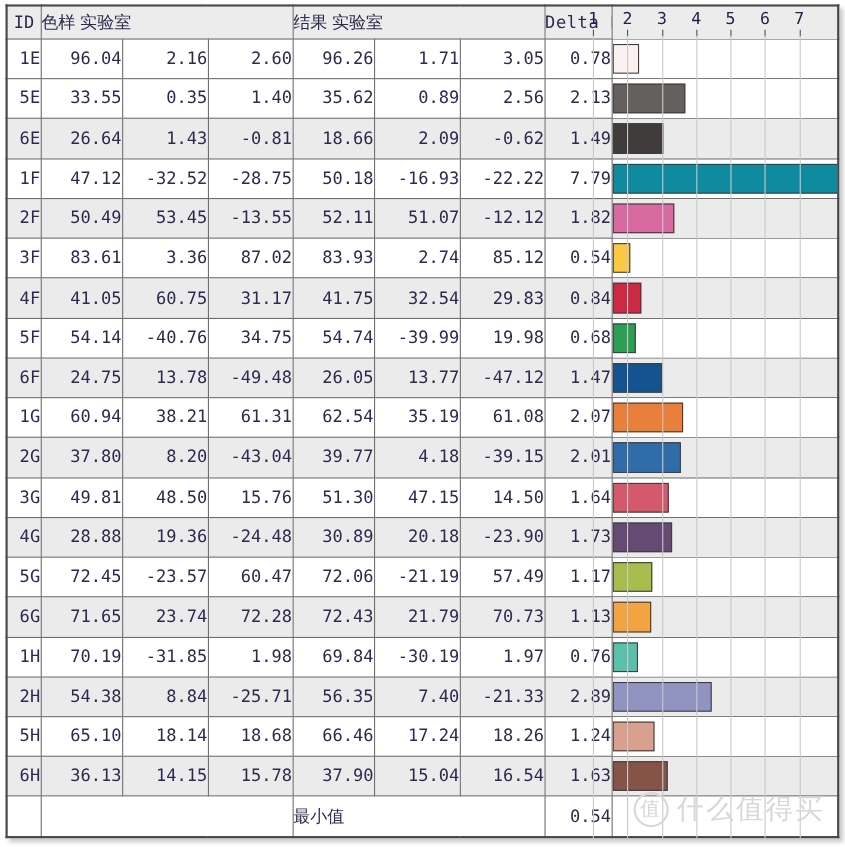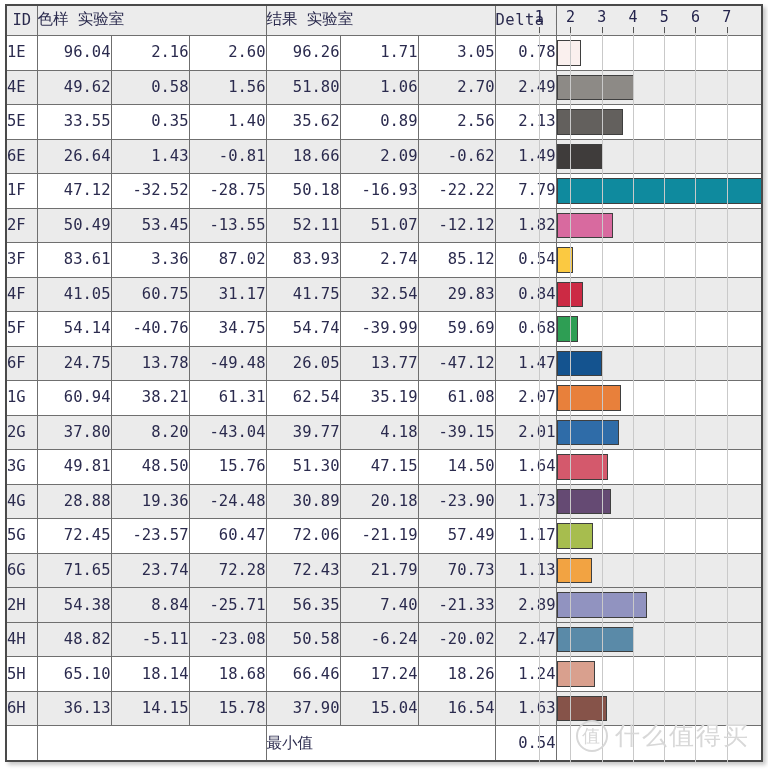--- a/index.html
+++ b/index.html
@@ -48,29 +48,29 @@
     white-space: nowrap;
   }
 
   .hdr {
     background: #ececec;
     font-size: 15.5px;
     color: #222244;
     text-align: left;
   }
   .hdr-id { text-align: center; padding: 0 2px; }
-  .hdr-group { padding-left: 4px; font-family: Liberation Mono, monospace; font-size: 15px;}
+  .hdr-group { padding-left: 4px; font-family: Liberation Sans, sans-serif; font-size: 15px;}
   .hdr-de { text-align: center; letter-spacing: .5px; }
   .hdr-axis { background: #ececec; padding: 0; position: relative; }
 
   tr.alt td { background: #ebebeb; }
   tr.plain td { background: #ffffff; }
 
   td.id {
-    text-align: left;
+    text-align: right;
     font-size: 15.5px;
     padding: 0 1px;
   }
   td.num {
     text-align: right;
     padding-right: 7px;
     font-size: 15.5px;
   }
   td.de {
     text-align: right;
@@ -210,35 +210,20 @@
           <td class="num">96.26</td>
           <td class="num">1.71</td>
           <td class="num">3.05</td>
           <td class="de">0.78</td>
           <td class="chartcell">
             <div class="barwrap">
               <div class="bar" style="width: 24.363px; background: rgb(250, 240, 238);"></div>
             </div>
           </td>
         </tr>
-        <tr class="alt">
-          <td class="id">4E</td>
-          <td class="num">49.62</td>
-          <td class="num">0.58</td>
-          <td class="num">1.56</td>
-          <td class="num">51.80</td>
-          <td class="num">1.06</td>
-          <td class="num">2.70</td>
-          <td class="de">2.49</td>
-          <td class="chartcell">
-            <div class="barwrap">
-              <div class="bar" style="width: 77.7741px; background: rgb(141, 138, 134);"></div>
-            </div>
-          </td>
-        </tr>
         <tr class="plain">
           <td class="id">5E</td>
           <td class="num">33.55</td>
           <td class="num">0.35</td>
           <td class="num">1.40</td>
           <td class="num">35.62</td>
           <td class="num">0.89</td>
           <td class="num">2.56</td>
           <td class="de">2.13</td>
           <td class="chartcell">
@@ -322,21 +307,21 @@
             </div>
           </td>
         </tr>
         <tr class="plain">
           <td class="id">5F</td>
           <td class="num">54.14</td>
           <td class="num">-40.76</td>
           <td class="num">34.75</td>
           <td class="num">54.74</td>
           <td class="num">-39.99</td>
-          <td class="num">59.69</td>
+          <td class="num">19.98</td>
           <td class="de">0.68</td>
           <td class="chartcell">
             <div class="barwrap">
               <div class="bar" style="width: 21.2395px; background: rgb(46, 158, 84);"></div>
             </div>
           </td>
         </tr>
         <tr class="alt">
           <td class="id">6F</td>
           <td class="num">24.75</td>
@@ -435,47 +420,47 @@
           <td class="num">72.43</td>
           <td class="num">21.79</td>
           <td class="num">70.73</td>
           <td class="de">1.13</td>
           <td class="chartcell">
             <div class="barwrap">
               <div class="bar" style="width: 35.2951px; background: rgb(242, 163, 66);"></div>
             </div>
           </td>
         </tr>
+        <tr class="plain">
+          <td class="id">1H</td>
+          <td class="num">70.19</td>
+          <td class="num">-31.85</td>
+          <td class="num">1.98</td>
+          <td class="num">69.84</td>
+          <td class="num">-30.19</td>
+          <td class="num">1.97</td>
+          <td class="de">0.76</td>
+          <td class="chartcell">
+            <div class="barwrap">
+              <div class="bar" style="width: 23.7383px; background: rgb(89, 192, 171);"></div>
+            </div>
+          </td>
+        </tr>
         <tr class="alt">
           <td class="id">2H</td>
           <td class="num">54.38</td>
           <td class="num">8.84</td>
           <td class="num">-25.71</td>
           <td class="num">56.35</td>
           <td class="num">7.40</td>
           <td class="num">-21.33</td>
           <td class="de">2.89</td>
           <td class="chartcell">
             <div class="barwrap">
               <div class="bar" style="width: 90.2679px; background: rgb(145, 147, 192);"></div>
-            </div>
-          </td>
-        </tr>
-        <tr class="alt">
-          <td class="id">4H</td>
-          <td class="num">48.82</td>
-          <td class="num">-5.11</td>
-          <td class="num">-23.08</td>
-          <td class="num">50.58</td>
-          <td class="num">-6.24</td>
-          <td class="num">-20.02</td>
-          <td class="de">2.47</td>
-          <td class="chartcell">
-            <div class="barwrap">
-              <div class="bar" style="width: 77.1494px; background: rgb(90, 138, 168);"></div>
             </div>
           </td>
         </tr>
         <tr class="plain">
           <td class="id">5H</td>
           <td class="num">65.10</td>
           <td class="num">18.14</td>
           <td class="num">18.68</td>
           <td class="num">66.46</td>
           <td class="num">17.24</td>

